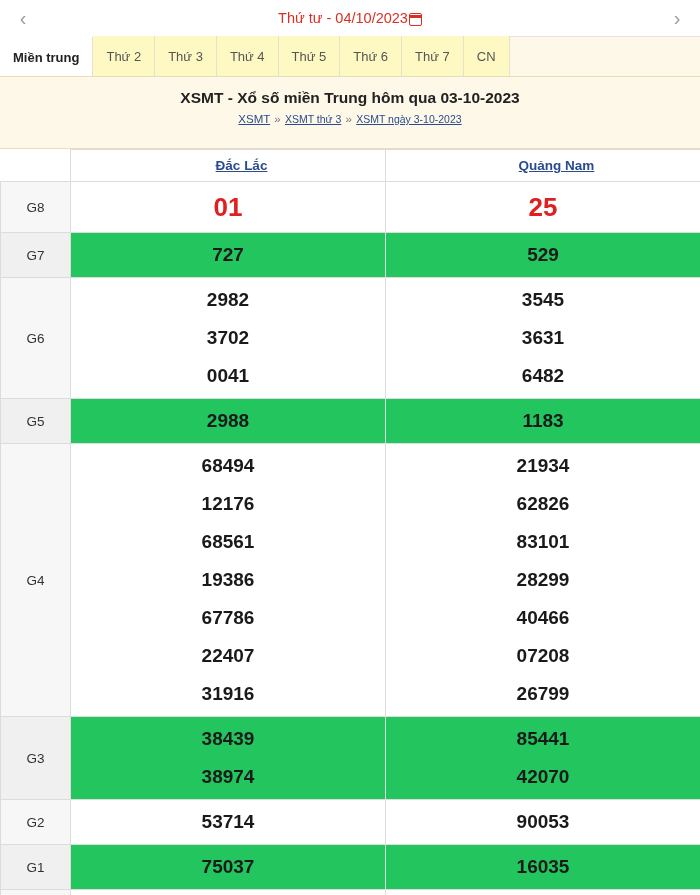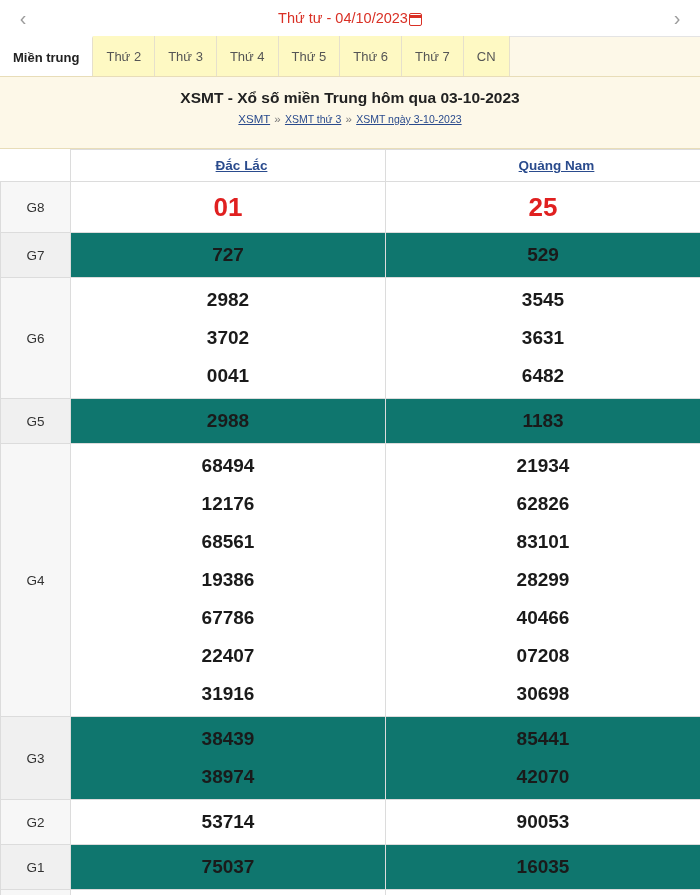--- a/index.html
+++ b/index.html
@@ -147,21 +147,21 @@
     background: #f7f7f7;
     font-weight: normal;
   }
   td.nums {
     font-size: 19px;
     color: #1a1a1a;
     font-weight: bold;
     line-height: 38px;
     padding: 3px 0;
   }
-  td.nums.alt { background: #0f766e; }
+  td.nums.alt { background: #22c55e; }
   td.label.alt { background: #f0f0f0; }
   td.nums.big {
     font-size: 26px;
     color: #e02020;
     line-height: 44px;
   }
   td.nums.db {
     font-size: 27px;
     color: #e02020;
     line-height: 46px;
@@ -263,21 +263,21 @@
             <span class="numline">22407</span>
             <span class="numline">31916</span>
           </td>
           <td class="nums">
             <span class="numline">21934</span>
             <span class="numline">62826</span>
             <span class="numline">83101</span>
             <span class="numline">28299</span>
             <span class="numline">40466</span>
             <span class="numline">07208</span>
-            <span class="numline">30698</span>
+            <span class="numline">26799</span>
           </td>
         </tr>
         <tr>
           <td class="label alt">G3</td>
           <td class="nums alt">
             <span class="numline">38439</span>
             <span class="numline">38974</span>
           </td>
           <td class="nums alt">
             <span class="numline">85441</span>

